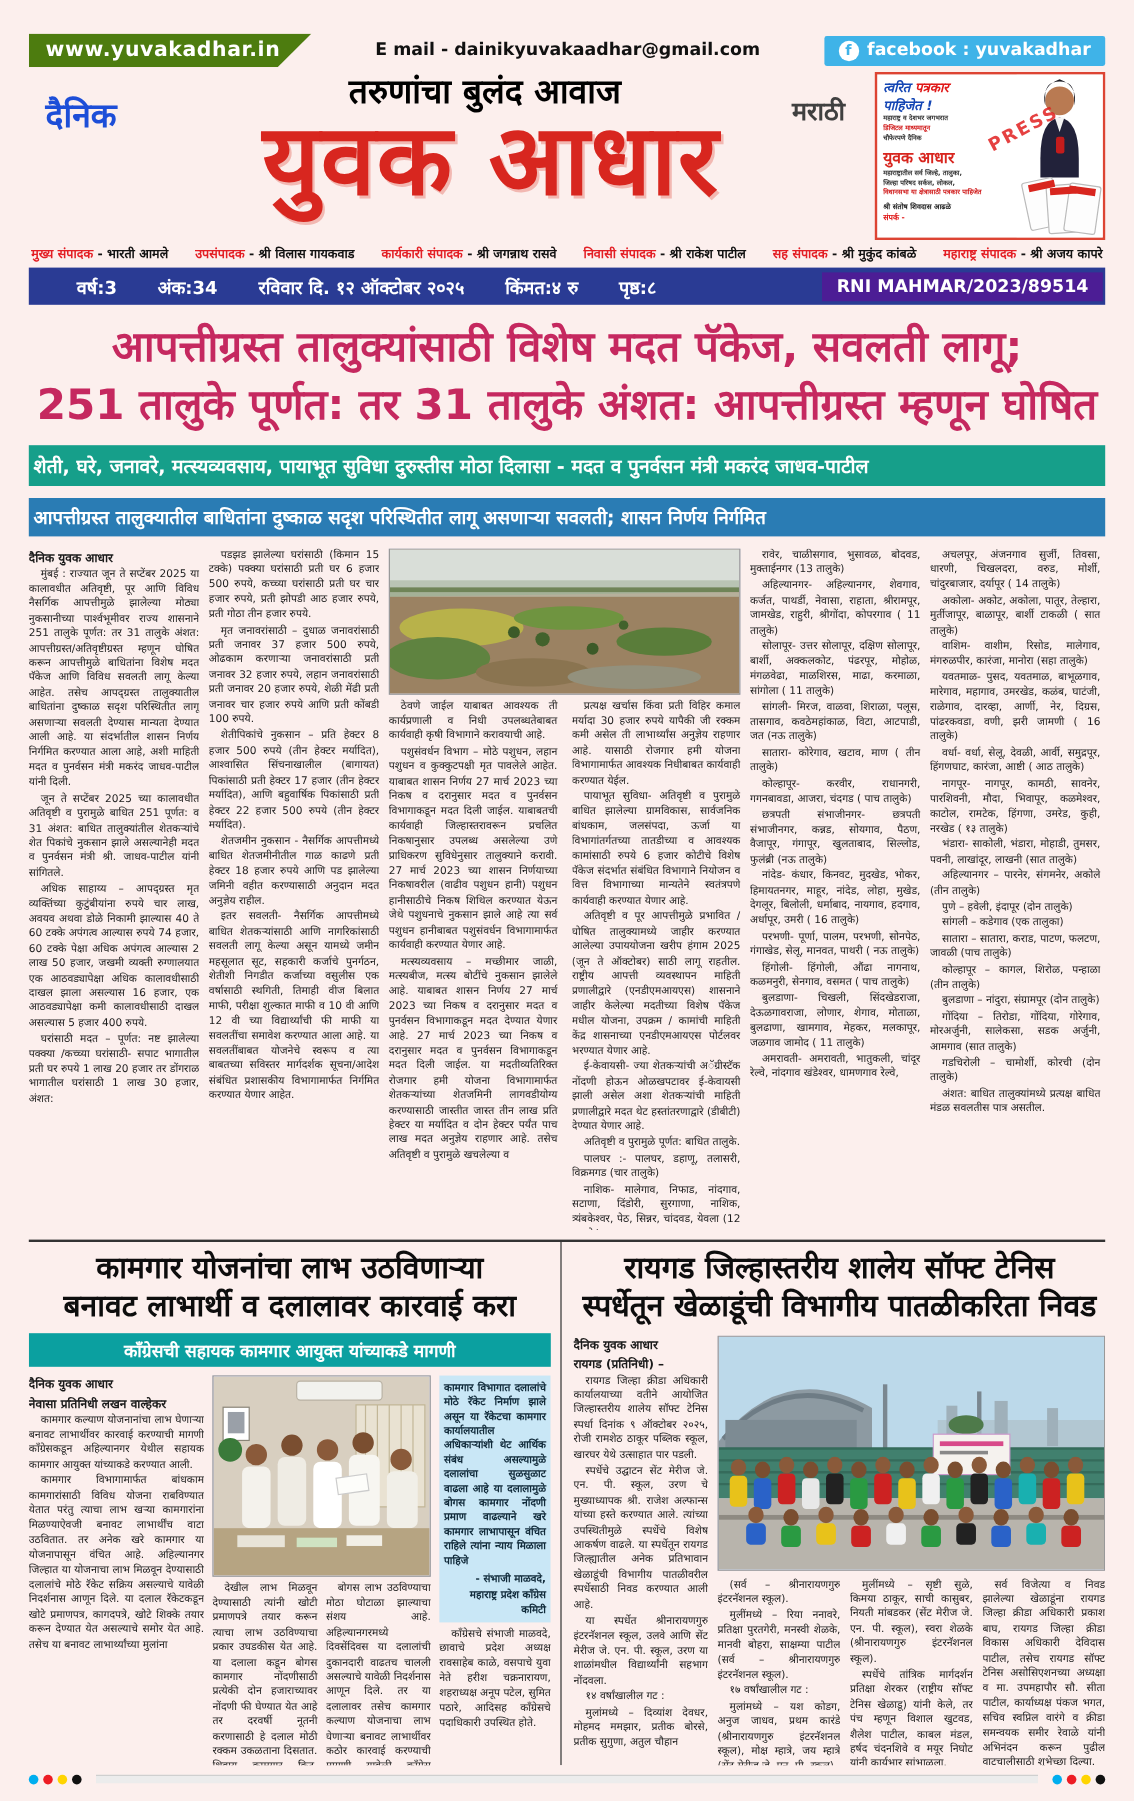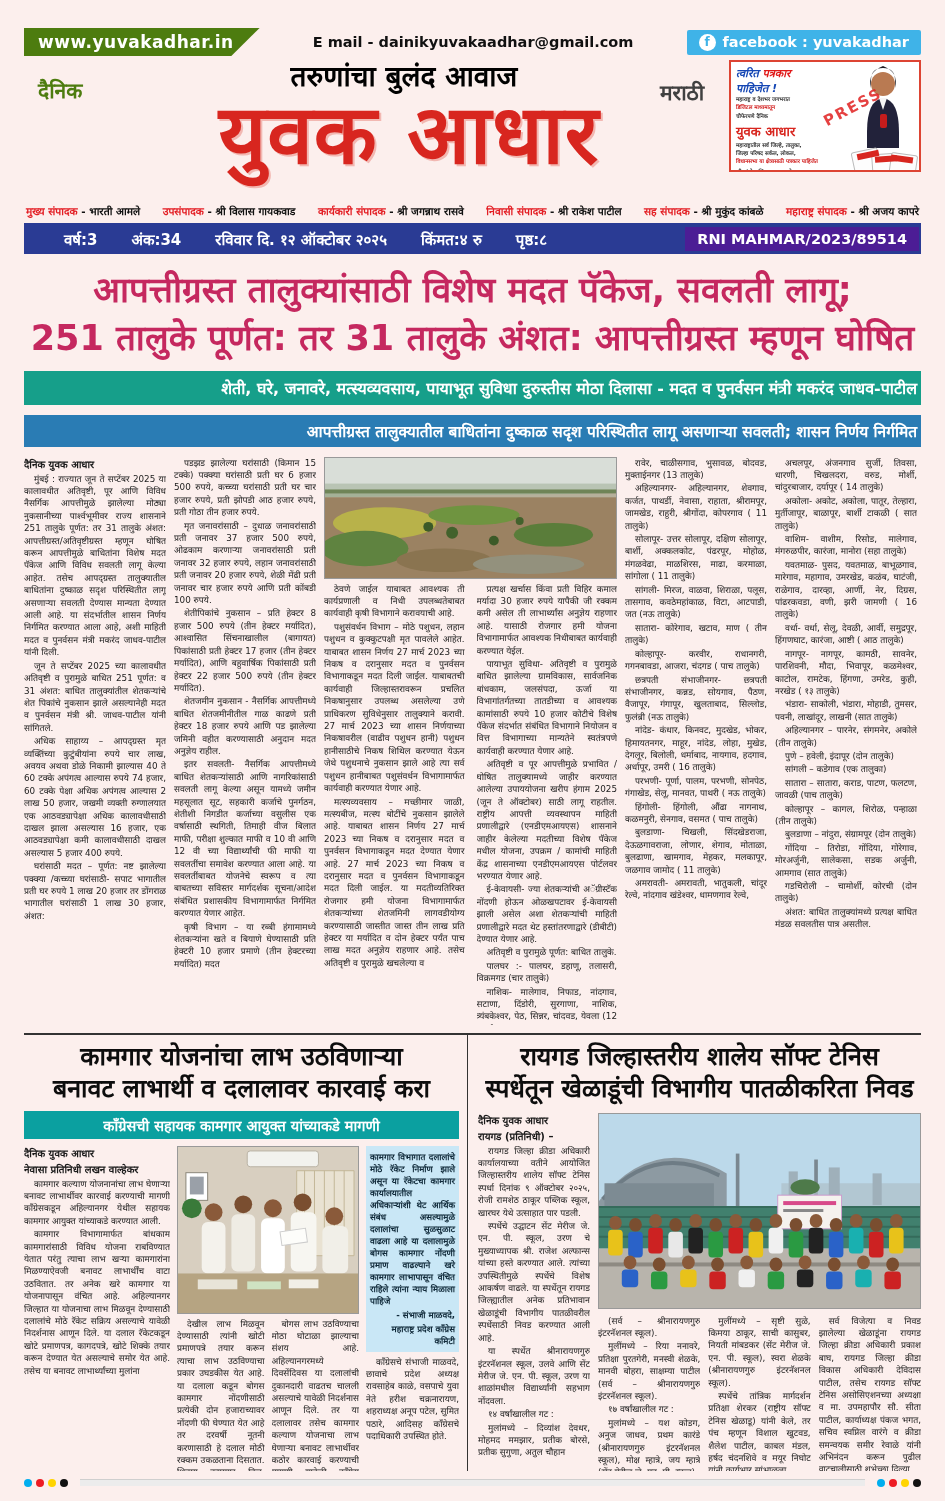--- a/index.html
+++ b/index.html
@@ -24,28 +24,28 @@
   .email { flex:1; text-align:center; font-weight:bold; font-size:14.5px; color:#111; }
   .fbbox {
     background:#3fb3e8; color:#fff; font-weight:bold; font-size:14.5px;
     padding:4px 12px; display:flex; align-items:center; gap:7px; border-radius:2px;
   }
   .fbicon { width:17px; height:17px; border-radius:50%; background:#fff; color:#3fb3e8;
     display:inline-flex; align-items:center; justify-content:center; font-weight:bold; font-size:12px; }
 
   
   .masthead { position:relative; height:140px; }
-  .daily { position:absolute; left:14px; top:16px; font-size:21px; font-weight:bold; color:#4d7c0f; }
+  .daily { position:absolute; left:14px; top:16px; font-size:28px; font-weight:bold; color:#1d4ed8; }
   .lang  { position:absolute; left:636px; top:18px; font-size:21px; font-weight:bold; color:#404040; }
   .slogan { position:absolute; left:110px; width:540px; top:-4px; text-align:center;
     font-size:28px; font-weight:bold; color:#000; }
   .brand { position:absolute; left:60px; width:650px; top:22px; text-align:center;
     font-size:82px; font-weight:bold; color:#d8261f; line-height:1.3;
     text-shadow: 2px 2px 0 #f2b8b2; letter-spacing:1px; }
-  .adbox { position:absolute; right:0; top:0; width:192px; height:112px;
+  .adbox { position:absolute; right:0; top:0; width:192px; height:140px;
     background:#fff; border:2px solid #d43; display:flex; overflow:hidden; }
   .adtext { width:118px; padding:3px 2px 2px 5px; }
   .ad1 { font-size:11px; font-weight:bold; font-style:italic; }
   .ad1 .b { color:#1446b4; } .ad1 .r { color:#e01818; }
   .ad2 { font-size:11px; font-weight:bold; font-style:italic; color:#1446b4; }
   .adsm { font-size:5.5px; color:#333; font-weight:bold; line-height:1.5; }
   .adsm.red { color:#d01818; }
   .adlogo { color:#d8261f; font-weight:bold; font-size:13px; margin:2px 0 1px; }
   .adcontact { font-size:6px; font-weight:bold; color:#222; margin-top:2px; }
   .adphone { font-size:6.5px; font-weight:bold; color:#e01818; }
@@ -60,21 +60,21 @@
   .editors .nm { color:#111; }
 
   
   .infobar { background:#2a3b94; color:#fff; display:flex; align-items:center;
     height:31px; font-weight:bold; font-size:15px; padding:0 2px 0 40px; gap:34px; }
   .rni { margin-left:auto; background:#4c1d95; color:#fff; padding:4px 12px; font-size:14.5px; }
 
   
   .lead { text-align:center; color:#c5285f; font-weight:bold; font-size:35px;
     line-height:1.38; padding:12px 0 8px; }
-  .band { color:#fff; font-weight:bold; text-align:right; }
+  .band { color:#fff; font-weight:bold; text-align:left; }
   .band1 { background:#169f8a; font-size:16px; padding:6px 4px; }
   .band2 { background:#2a7cb4; font-size:15.5px; padding:5px 4px; margin-top:10px; }
 
   
   .cols { display:flex; gap:8px; margin-top:10px; height:568px; overflow:hidden; }
   .col { width:142px; flex:0 0 142px; overflow:hidden; }
   .colgroup { width:293px; flex:0 0 293px; display:flex; flex-direction:column; }
   .colgroup .subcols { display:flex; gap:12px; flex:1; overflow:hidden; margin-top:4px; }
   .colgroup .subcols .col { flex:1 1 0; width:auto; }
   .byline { font-weight:bold; font-size:10px; margin-bottom:2px; }
@@ -201,21 +201,20 @@
           <p class="bp">घरांसाठी मदत – पूर्णत: नष्ट झालेल्या पक्क्या /कच्च्या घरांसाठी- सपाट भागातील प्रती घर रुपये 1 लाख 20 हजार तर डोंगराळ भागातील घरांसाठी 1 लाख 30 हजार, अंशत:</p>
         </div>
     </div>
     <div class="col">
       <div>
           <p class="bp">पडझड झालेल्या घरांसाठी (किमान 15 टक्के) पक्क्या घरांसाठी प्रती घर 6 हजार 500 रुपये, कच्च्या घरांसाठी प्रती घर चार हजार रुपये, प्रती झोपडी आठ हजार रुपये, प्रती गोठा तीन हजार रुपये.</p>
           <p class="bp">मृत जनावरांसाठी – दुधाळ जनावरांसाठी प्रती जनावर 37 हजार 500 रुपये, ओढकाम करणाऱ्या जनावरांसाठी प्रती जनावर 32 हजार रुपये, लहान जनावरांसाठी प्रती जनावर 20 हजार रुपये, शेळी मेंढी प्रती जनावर चार हजार रुपये आणि प्रती कोंबडी 100 रुपये.</p>
           <p class="bp">शेतीपिकांचे नुकसान – प्रति हेक्टर 8 हजार 500 रुपये (तीन हेक्टर मर्यादित), आश्वासित सिंचनाखालील (बागायत) पिकांसाठी प्रती हेक्टर 17 हजार (तीन हेक्टर मर्यादित), आणि बहुवार्षिक पिकांसाठी प्रती हेक्टर 22 हजार 500 रुपये (तीन हेक्टर मर्यादित).</p>
           <p class="bp">शेतजमीन नुकसान - नैसर्गिक आपत्तीमध्ये बाधित शेतजमीनीतील गाळ काढणे प्रती हेक्टर 18 हजार रुपये आणि पड झालेल्या जमिनी वहीत करण्यासाठी अनुदान मदत अनुज्ञेय राहील.</p>
           <p class="bp">इतर सवलती- नैसर्गिक आपत्तीमध्ये बाधित शेतकऱ्यांसाठी आणि नागरिकांसाठी सवलती लागू केल्या असून यामध्ये जमीन महसूलात सूट, सहकारी कर्जाचे पुनर्गठन, शेतीशी निगडीत कर्जाच्या वसुलीस एक वर्षासाठी स्थगिती, तिमाही वीज बिलात माफी, परीक्षा शुल्कात माफी व 10 वी आणि 12 वी च्या विद्यार्थ्यांची फी माफी या सवलतींचा समावेश करण्यात आला आहे. या सवलतींबाबत योजनेचे स्वरूप व त्या बाबतच्या सविस्तर मार्गदर्शक सूचना/आदेश संबंधित प्रशासकीय विभागामार्फत निर्गमित करण्यात येणार आहेत.</p>
-          <p class="bp">कृषी विभाग – या रब्बी हंगामामध्ये शेतकऱ्यांना खते व बियाणे घेण्यासाठी प्रति हेक्टरी 10 हजार प्रमाणे (तीन हेक्टरच्या मर्यादित) मदत</p>
         </div>
     </div>
     <div class="colgroup">
       <svg class="photo" width="293" height="122" viewBox="0 0 293 122" preserveAspectRatio="none">
         <rect width="293" height="122" fill="#a78f6e"></rect>
         <rect width="293" height="34" fill="#d9ded8"></rect>
         <rect y="26" width="293" height="10" fill="#b9c4b4"></rect>
         <rect y="32" width="293" height="8" fill="#6f8457"></rect>
         <path d="M0 40 L293 36 L293 122 L0 122 Z" fill="#9b8262"></path>
         <ellipse cx="60" cy="66" rx="52" ry="16" fill="#b8b24a"></ellipse>
@@ -234,21 +233,21 @@
         <div class="col">
           <div>
               <p class="bp">ठेवणे जाईल याबाबत आवश्यक ती कार्यप्रणाली व निधी उपलब्धतेबाबत कार्यवाही कृषी विभागाने करावयाची आहे.</p>
               <p class="bp">पशुसंवर्धन विभाग – मोठे पशुधन, लहान पशुधन व कुक्कुटपक्षी मृत पावलेले आहेत. याबाबत शासन निर्णय 27 मार्च 2023 च्या निकष व दरानुसार मदत व पुनर्वसन विभागाकडून मदत दिली जाईल. याबाबतची कार्यवाही जिल्हास्तरावरून प्रचलित निकषानुसार उपलब्ध असलेल्या उणे प्राधिकरण सुविधेनुसार तालुक्याने करावी. 27 मार्च 2023 च्या शासन निर्णयाच्या निकषावरील (वाढीव पशुधन हानी) पशुधन हानीसाठीचे निकष शिथिल करण्यात येऊन जेथे पशुधनाचे नुकसान झाले आहे त्या सर्व पशुधन हानीबाबत पशुसंवर्धन विभागामार्फत कार्यवाही करण्यात येणार आहे.</p>
               <p class="bp">मत्स्यव्यवसाय – मच्छीमार जाळी, मत्स्यबीज, मत्स्य बोटींचे नुकसान झालेले आहे. याबाबत शासन निर्णय 27 मार्च 2023 च्या निकष व दरानुसार मदत व पुनर्वसन विभागाकडून मदत देण्यात येणार आहे. 27 मार्च 2023 च्या निकष व दरानुसार मदत व पुनर्वसन विभागाकडून मदत दिली जाईल. या मदतीव्यतिरिक्त रोजगार हमी योजना विभागामार्फत शेतकऱ्यांच्या शेतजमिनी लागवडीयोग्य करण्यासाठी जास्तीत जास्त तीन लाख प्रति हेक्टर या मर्यादित व दोन हेक्टर पर्यंत पाच लाख मदत अनुज्ञेय राहणार आहे. तसेच अतिवृष्टी व पुरामुळे खचलेल्या व</p>
             </div>
         </div>
         <div class="col">
           <div>
               <p class="bp">प्रत्यक्ष खर्चास किंवा प्रती विहिर कमाल मर्यादा 30 हजार रुपये यापैकी जी रक्कम कमी असेल ती लाभार्थ्यांस अनुज्ञेय राहणार आहे. यासाठी रोजगार हमी योजना विभागामार्फत आवश्यक निधीबाबत कार्यवाही करण्यात येईल.</p>
-              <p class="bp">पायाभूत सुविधा- अतिवृष्टी व पुरामुळे बाधित झालेल्या ग्रामविकास, सार्वजनिक बांधकाम, जलसंपदा, ऊर्जा या विभागांतर्गतच्या तातडीच्या व आवश्यक कामांसाठी रुपये 10 हजार कोटीचे विशेष पॅकेज संदर्भात संबंधित विभागाने नियोजन व वित्त विभागाच्या मान्यतेने स्वतंत्रपणे कार्यवाही करण्यात येणार आहे.</p>
+              <p class="bp">पायाभूत सुविधा- अतिवृष्टी व पुरामुळे बाधित झालेल्या ग्रामविकास, सार्वजनिक बांधकाम, जलसंपदा, ऊर्जा या विभागांतर्गतच्या तातडीच्या व आवश्यक कामांसाठी रुपये 6 हजार कोटीचे विशेष पॅकेज संदर्भात संबंधित विभागाने नियोजन व वित्त विभागाच्या मान्यतेने स्वतंत्रपणे कार्यवाही करण्यात येणार आहे.</p>
               <p class="bp">अतिवृष्टी व पूर आपत्तीमुळे प्रभावित / घोषित तालुक्यामध्ये जाहीर करण्यात आलेल्या उपाययोजना खरीप हंगाम 2025 (जून ते ऑक्टोबर) साठी लागू राहतील. राष्ट्रीय आपत्ती व्यवस्थापन माहिती प्रणालीद्वारे (एनडीएमआयएस) शासनाने जाहीर केलेल्या मदतीच्या विशेष पॅकेज मधील योजना, उपक्रम / कामांची माहिती केंद्र शासनाच्या एनडीएमआयएस पोर्टलवर भरण्यात येणार आहे.</p>
               <p class="bp">ई-केवायसी- ज्या शेतकऱ्यांची अॅग्रीस्टॅक नोंदणी होऊन ओळखपटावर ई-केवायसी झाली असेल अशा शेतकऱ्यांची माहिती प्रणालीद्वारे मदत थेट हस्तांतरणाद्वारे (डीबीटी) देण्यात येणार आहे.</p>
               <p class="bp">अतिवृष्टी व पुरामुळे पूर्णत: बाधित तालुके.</p>
               <p class="bp">पालघर :- पालघर, डहाणू, तलासरी, विक्रमगड (चार तालुके)</p>
               <p class="bp">नाशिक- मालेगाव, निफाड, नांदगाव, सटाणा, दिंडोरी, सुरगाणा, नाशिक, त्र्यंबकेश्वर, पेठ, सिन्नर, चांदवड, येवला (12 तालुके)</p>
             </div>
         </div>
       </div>
     </div>
     <div class="col">

